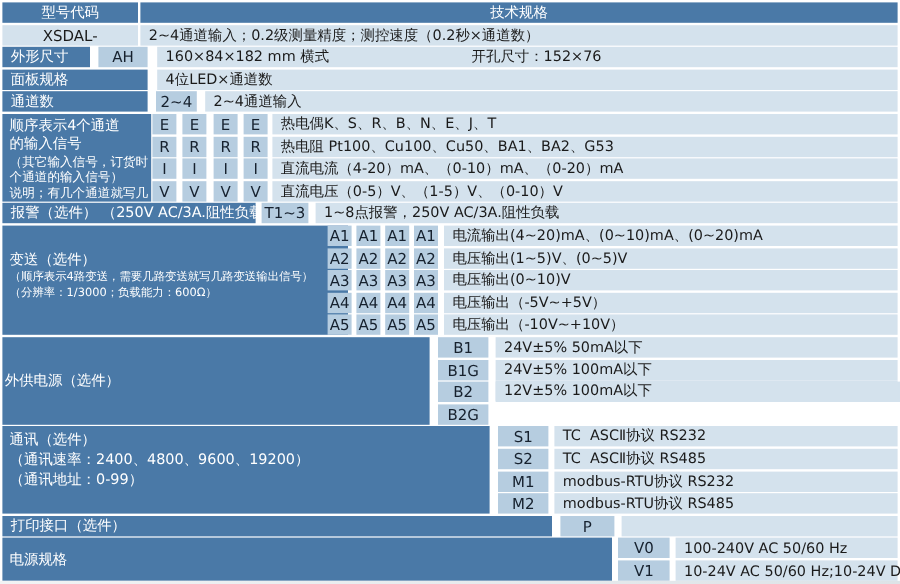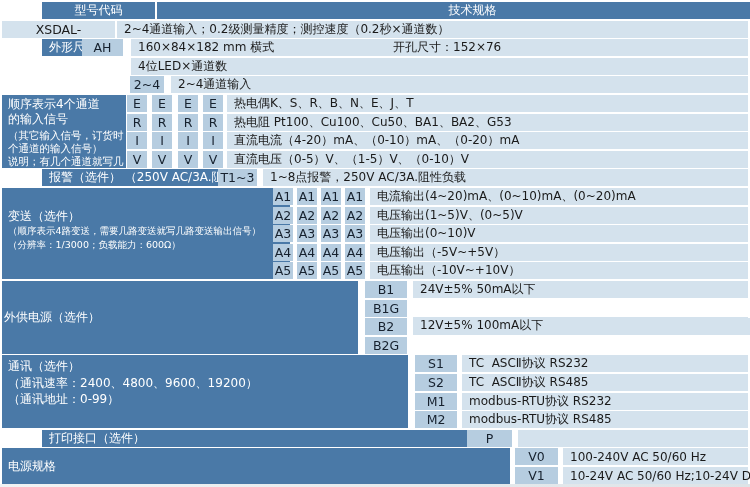--- a/index.html
+++ b/index.html
@@ -1,20 +1,20 @@
 <!DOCTYPE html>
 <html><head>
 <meta charset="utf-8">
 <style>
   html,body{margin:0;padding:0;background:#fff;}
   #screen{position:relative;width:750px;height:487px;background:#ffffff;
     font-family:"DejaVu Sans","Liberation Sans",sans-serif;font-size:12px;color:#1a1a1a;overflow:hidden;}
   .c{position:absolute;height:17px;display:flex;align-items:center;box-sizing:border-box;
      white-space:pre;padding-left:7px;}
-  .dark{background:#4a79a7;color:#ffffff;margin-left:40px;}
+  .dark{background:#4a79a7;color:#ffffff;}
   .light{background:#d4e2ed;}
   .bx{background:#b6cde0;justify-content:center;padding-left:0;font-size:12.5px;color:#16212e;}
   .lbx{background:#d4e2ed;justify-content:center;padding-left:0;font-size:12.5px;}
   .ctr{justify-content:center;padding-left:0;}
   .blk{position:absolute;background:#4a79a7;color:#ffffff;box-sizing:border-box;
        display:flex;flex-direction:column;white-space:pre;}
   .lg{font-size:12px;line-height:15px;}
   .sm{font-size:10.5px;line-height:13px;}
   .xs{font-size:9.5px;line-height:13.5px;}
   .lh16{line-height:16.5px;font-size:12px;}
@@ -32,22 +32,24 @@
   <div class="c lbx" style="left:2px;top:21px;width:113px">XSDAL-</div>
   <div class="c light" style="left:117px;top:21px;width:631px">2~4通道输入；0.2级测量精度；测控速度（0.2秒×通道数）</div>
 
   <div class="c dark" style="left:2px;top:39px;width:73px">外形尺寸</div>
   <div class="c bx" style="left:82px;top:39px;width:41px">AH</div>
   <div class="c light" style="left:131px;top:39px;width:617px">
     <span>160×84×182 mm 横式</span>
     <span style="position:absolute;left:262px;top:0;line-height:17px">开孔尺寸：152×76</span>
   </div>
 
+  <div class="c dark" style="left:2px;top:58px;width:121px">面板规格</div>
   <div class="c light" style="left:131px;top:58px;width:617px">4位LED×通道数</div>
 
+  <div class="c dark" style="left:2px;top:76px;width:121px">通道数</div>
   <div class="c bx" style="left:130px;top:76px;width:34px">2~4</div>
   <div class="c light" style="left:171px;top:76px;width:577px">2~4通道输入</div>
 
   <div class="blk" style="left:2px;top:95px;width:124px;height:73px;padding:2px 0 0 6px">
     <div class="lg">顺序表示4个通道</div>
     <div class="lg">的输入信号</div>
     <div class="sm" style="margin-top:2px">（其它输入信号，订货时</div>
     <div class="sm">个通道的输入信号）</div>
     <div class="sm">说明；有几个通道就写几</div>
   </div>
@@ -115,20 +117,21 @@
   <div class="c bx" style="left:321px;top:262px;width:20px">A5</div>
   <div class="c bx" style="left:345px;top:262px;width:20px">A5</div>
   <div class="c light" style="left:370px;top:262px;width:378px">电压输出（-10V~+10V）</div>
 
   <div class="blk" style="left:2px;top:281px;width:356px;height:73px;justify-content:center;padding-left:2px">
     <div class="lg">外供电源（选件）</div>
   </div>
   <div class="c bx" style="left:365px;top:281px;width:42px">B1</div>
   <div class="c light" style="left:413px;top:281px;width:335px">24V±5% 50mA以下</div>
   <div class="c bx" style="left:365px;top:300px;width:42px">B1G</div>
+  <div class="c light" style="left:413px;top:300px;width:335px">24V±5% 100mA以下</div>
   <div class="c bx" style="left:365px;top:318px;width:42px">B2</div>
   <div class="c light" style="left:413px;top:318px;width:390px">12V±5% 50mA以下</div>
   <div class="c bx" style="left:365px;top:337px;width:42px">B2G</div>
   <div class="c light" style="left:413px;top:317px;width:335px">12V±5% 100mA以下</div>
 
   <div class="blk" style="left:2px;top:355px;width:406px;height:73px;padding:3px 0 0 6px">
     <div class="lh16">通讯（选件）</div>
     <div class="lh16">（通讯速率：2400、4800、9600、19200）</div>
     <div class="lh16">（通讯地址：0-99）</div>
   </div>

